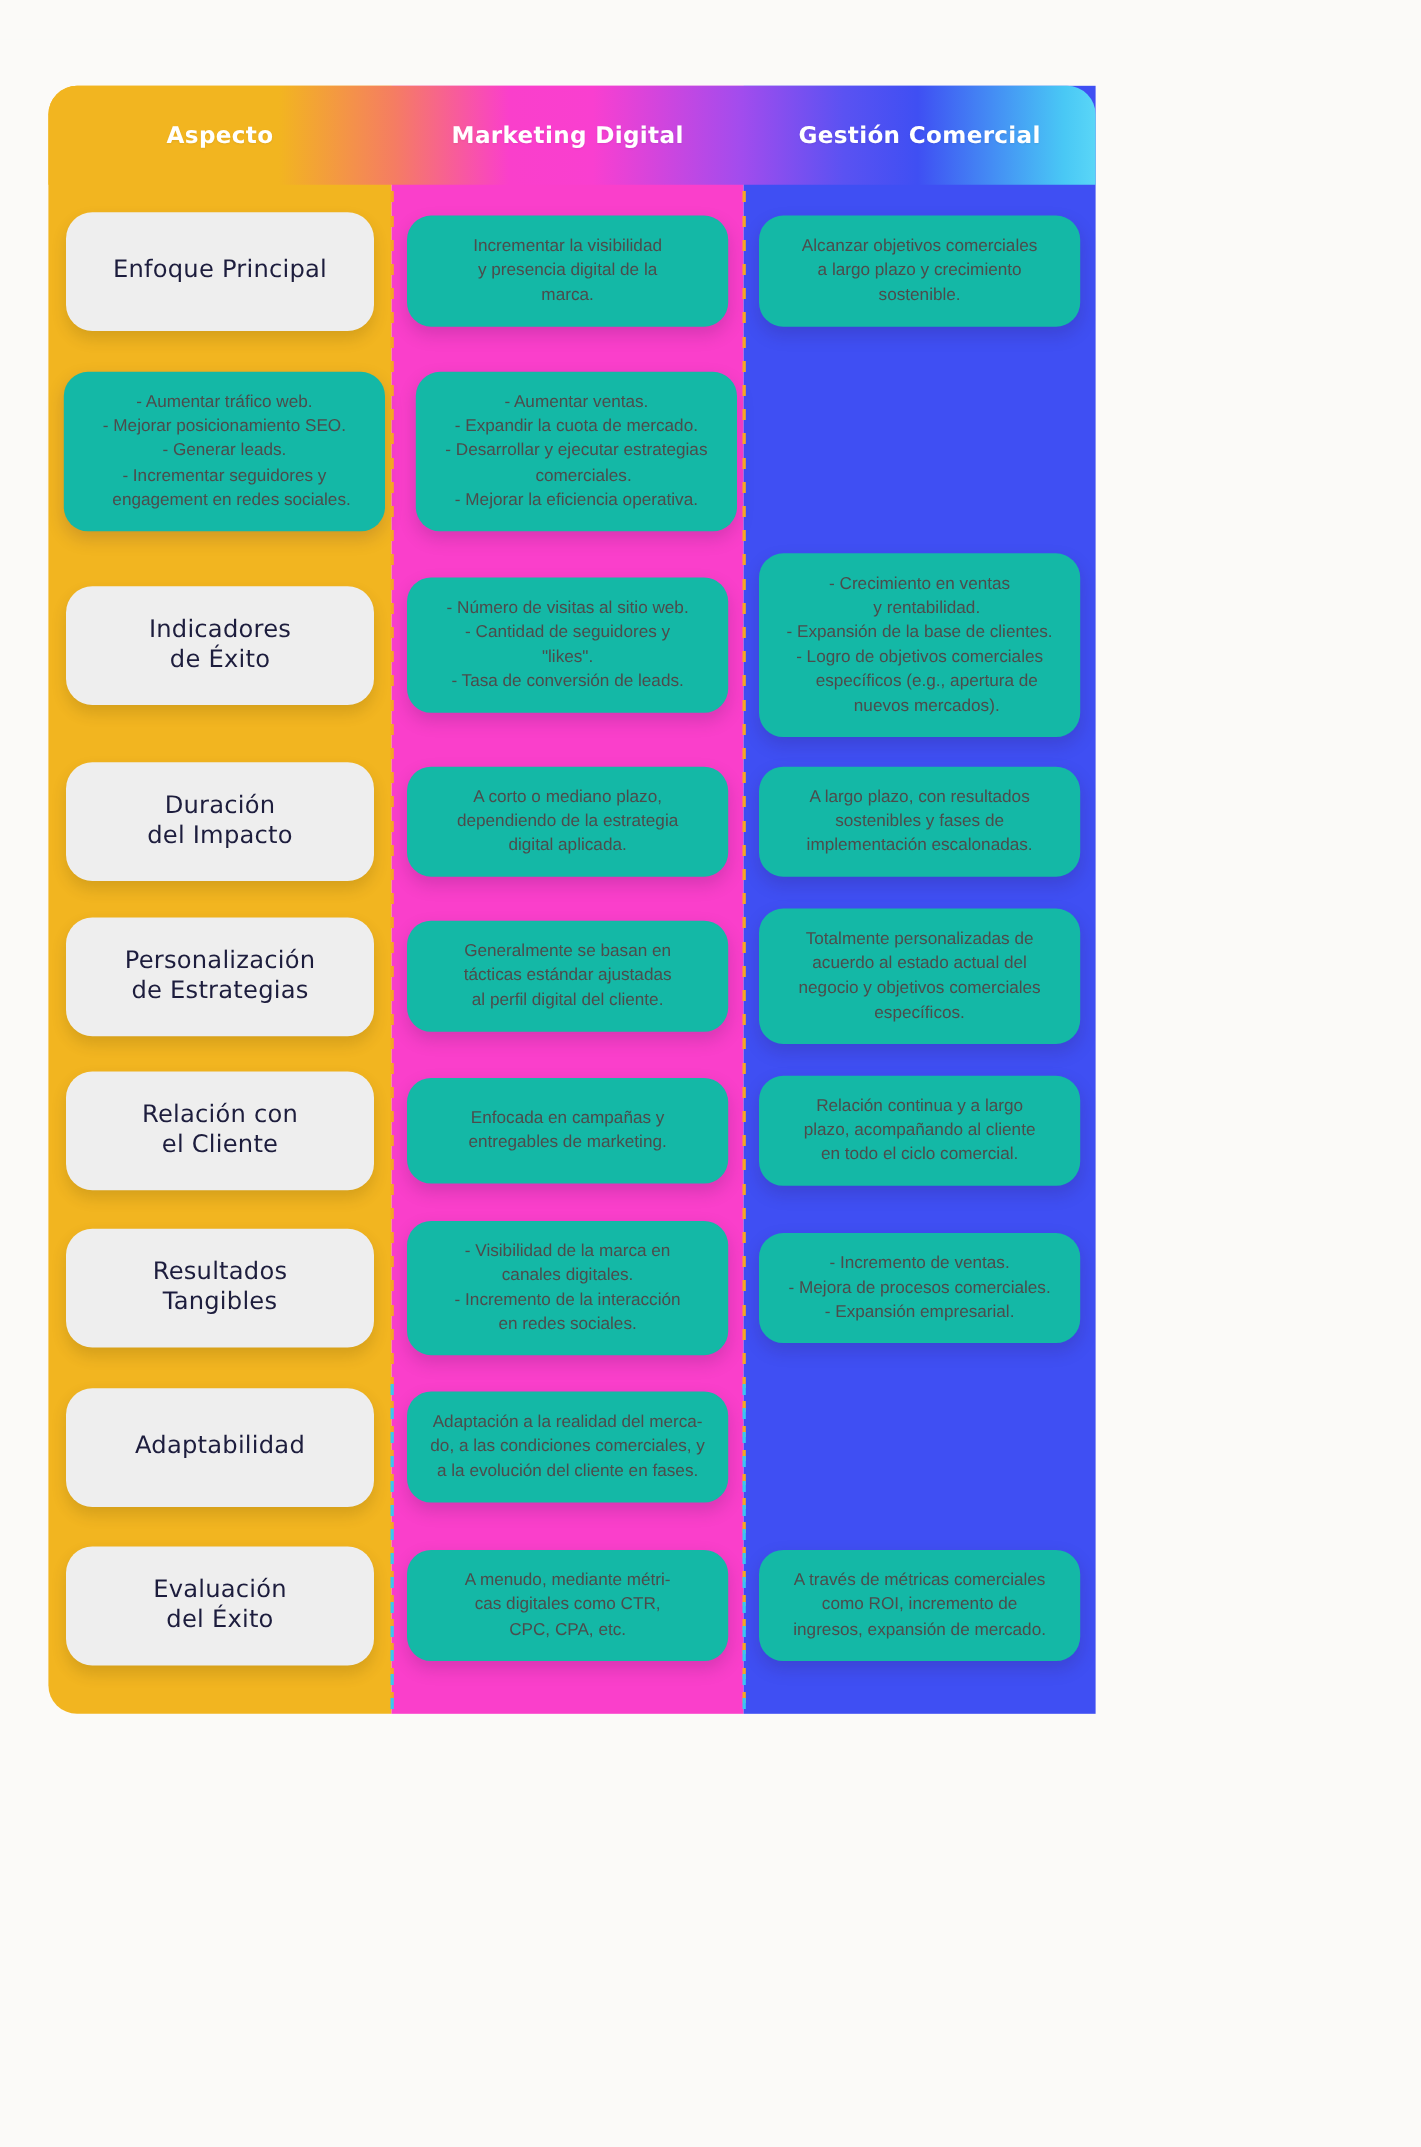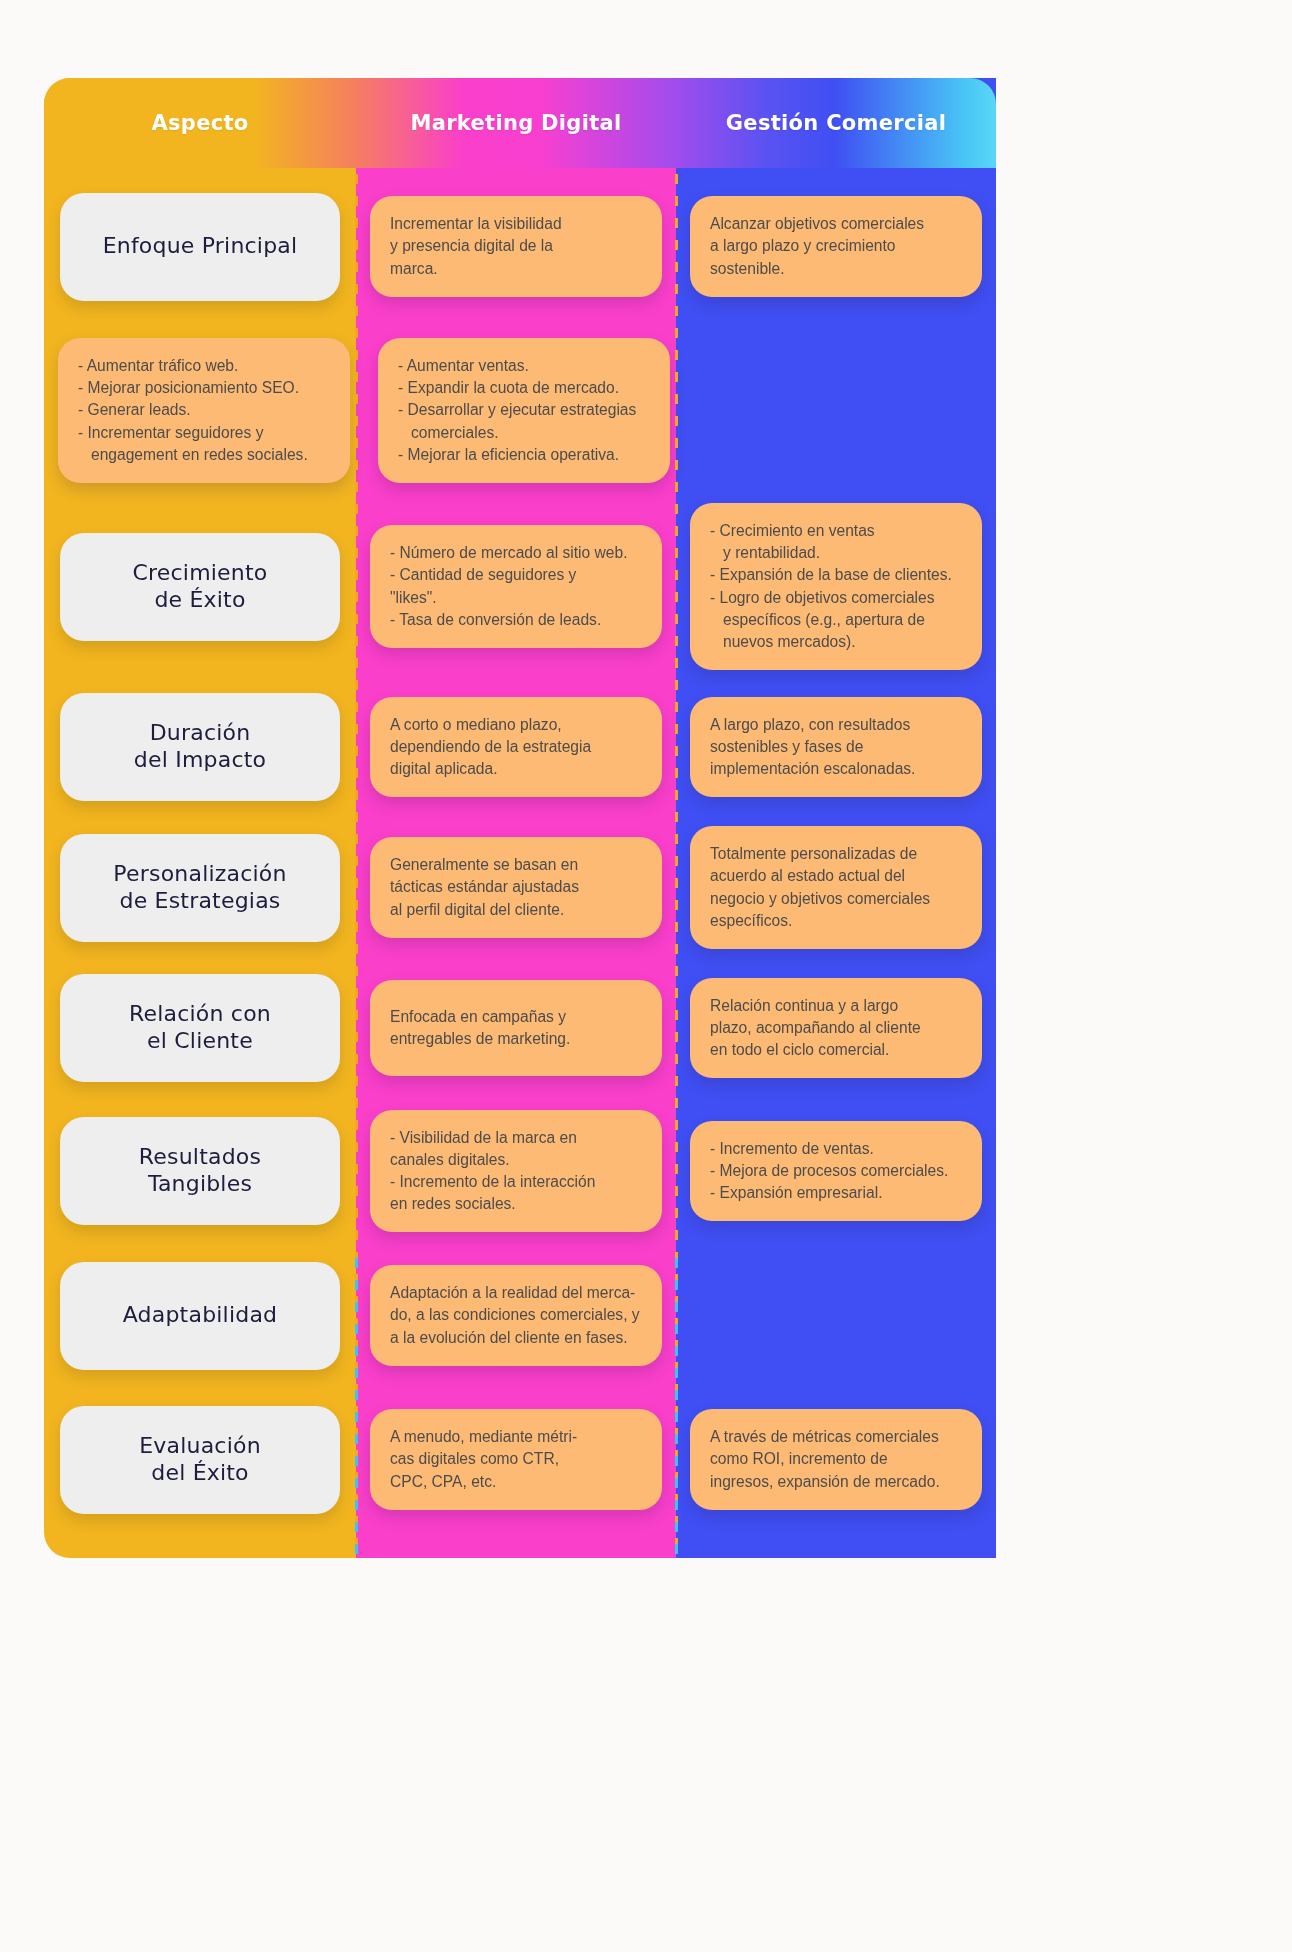--- a/index.html
+++ b/index.html
@@ -167,31 +167,32 @@
     font-weight: 400;
     line-height: 1.22;
     letter-spacing: 0.2px;
   }
   .label-card span { display: block; }
 
   
   .content-card {
     width: 100%;
     min-height: 96px;
-    background: #fdba74;
+    background: #14b8a6;
     border-radius: 22px;
     padding: 17px 20px;
     box-shadow: 0 7px 15px rgba(40,20,60,0.17);
     color: #4c4c4c;
     font-family: "Liberation Sans", sans-serif;
     font-size: 15.6px;
     line-height: 1.42;
     display: flex;
     flex-direction: column;
     justify-content: center;
+    text-align: center;
   }
   .content-card .line {
     white-space: pre-wrap;
   }
 
   
   .row.r0 { height: 157px; }
   .row.r1 { height: 171px; }
   .row.r2 { height: 181px; }
   .row.r3 { height: 140px; }
@@ -263,28 +264,28 @@
 - Desarrollar y ejecutar estrategias
    comerciales.
 - Mejorar la eficiencia operativa.</div>
             </div>
           </div>
         </div>
         <div class="row r2">
           <div class="cell aspect">
             <div class="label-card">
               <div>
-                <span>Crecimiento</span>
+                <span>Indicadores</span>
                 <span>de Éxito</span>
               </div>
             </div>
           </div>
           <div class="cell marketing">
             <div class="content-card">
-              <div class="line">- Número de mercado al sitio web.
+              <div class="line">- Número de visitas al sitio web.
 - Cantidad de seguidores y
 "likes".
 - Tasa de conversión de leads.</div>
             </div>
           </div>
           <div class="cell gestion">
             <div class="content-card">
               <div class="line">- Crecimiento en ventas
    y rentabilidad.
 - Expansión de la base de clientes.

